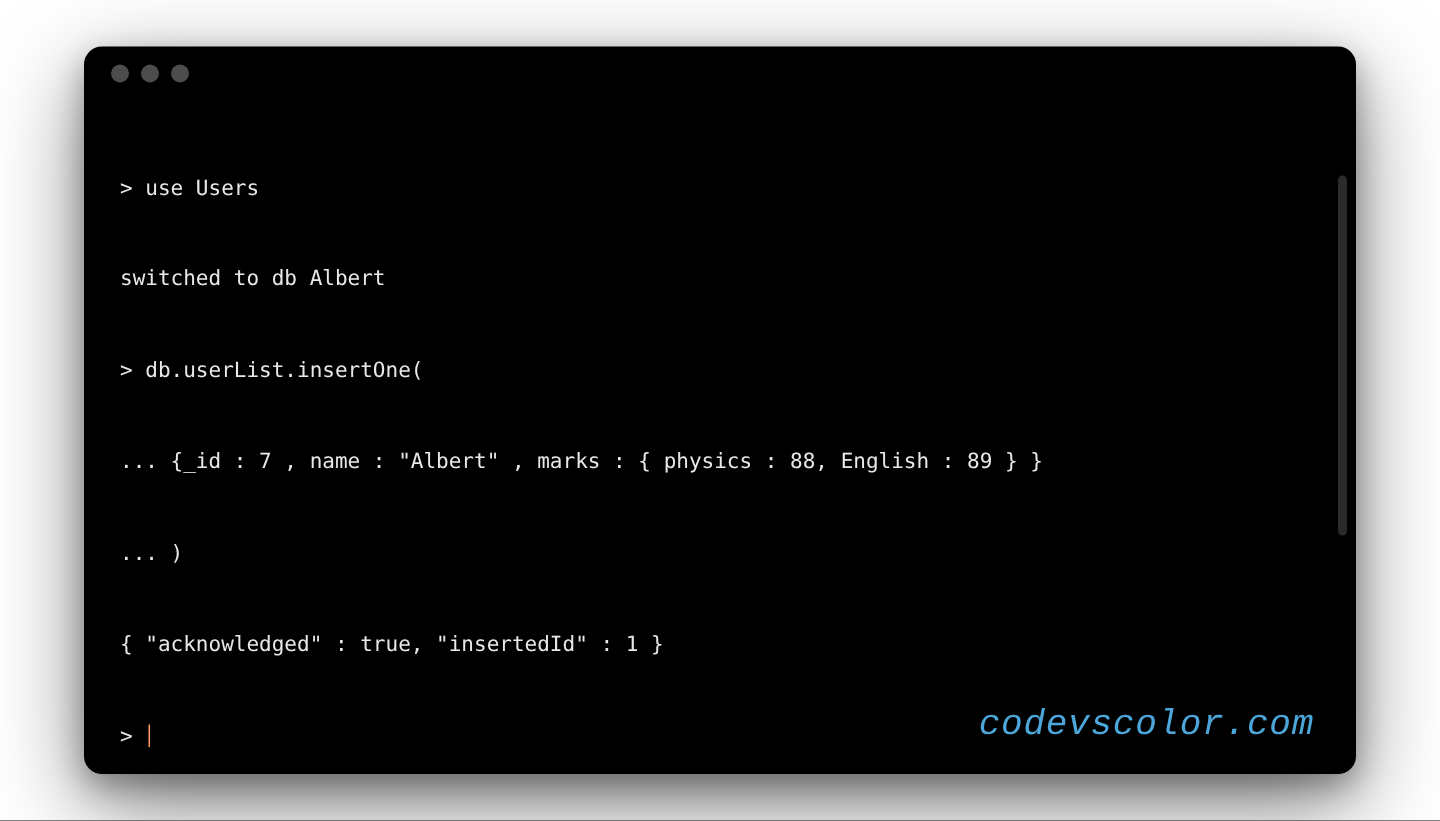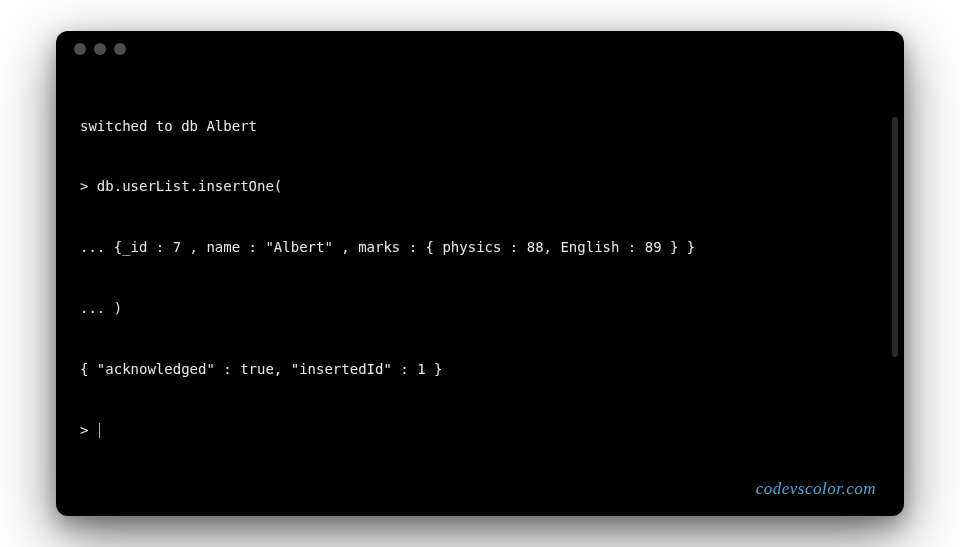--- a/index.html
+++ b/index.html
@@ -76,38 +76,39 @@
       width: 6px;
       height: 240px;
       background: #2a2a2a;
       border-radius: 3px;
     }
     
     .watermark {
       position: absolute;
       bottom: 14px;
       right: 28px;
-      font-family: Liberation Serif, serif;
+      font-family: Liberation Mono, monospace;
       font-style: italic;
       color: #4da6d9;
-      font-size: 17px;
+      font-size: 24px;
       letter-spacing: 0.5px;
     }
   </style>
 </head>
 <body>
 
 <div class="terminal-window">
   <div class="titlebar">
     <div class="traffic-light"></div>
     <div class="traffic-light"></div>
     <div class="traffic-light"></div>
   </div>
 
   <div class="terminal-body">
+    <div class="terminal-line">&gt; use Users</div>
     <div class="terminal-line">switched to db Albert</div>
     <div class="terminal-line">&gt; db.userList.insertOne(</div>
     <div class="terminal-line">... {_id : 7 , name : "Albert" , marks : { physics : 88, English : 89 } }</div>
     <div class="terminal-line">... )</div>
     <div class="terminal-line">{ "acknowledged" : true, "insertedId" : 1 }</div>
     <div class="terminal-line"><span>&gt; </span><span class="cursor"></span></div>
     
     <div class="scrollbar-track"></div>
     
     <div class="watermark">codevscolor.com</div>

